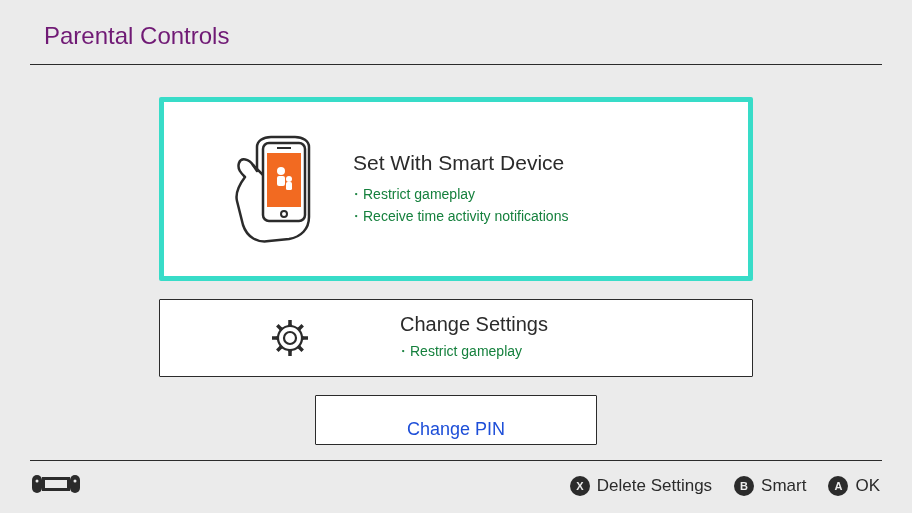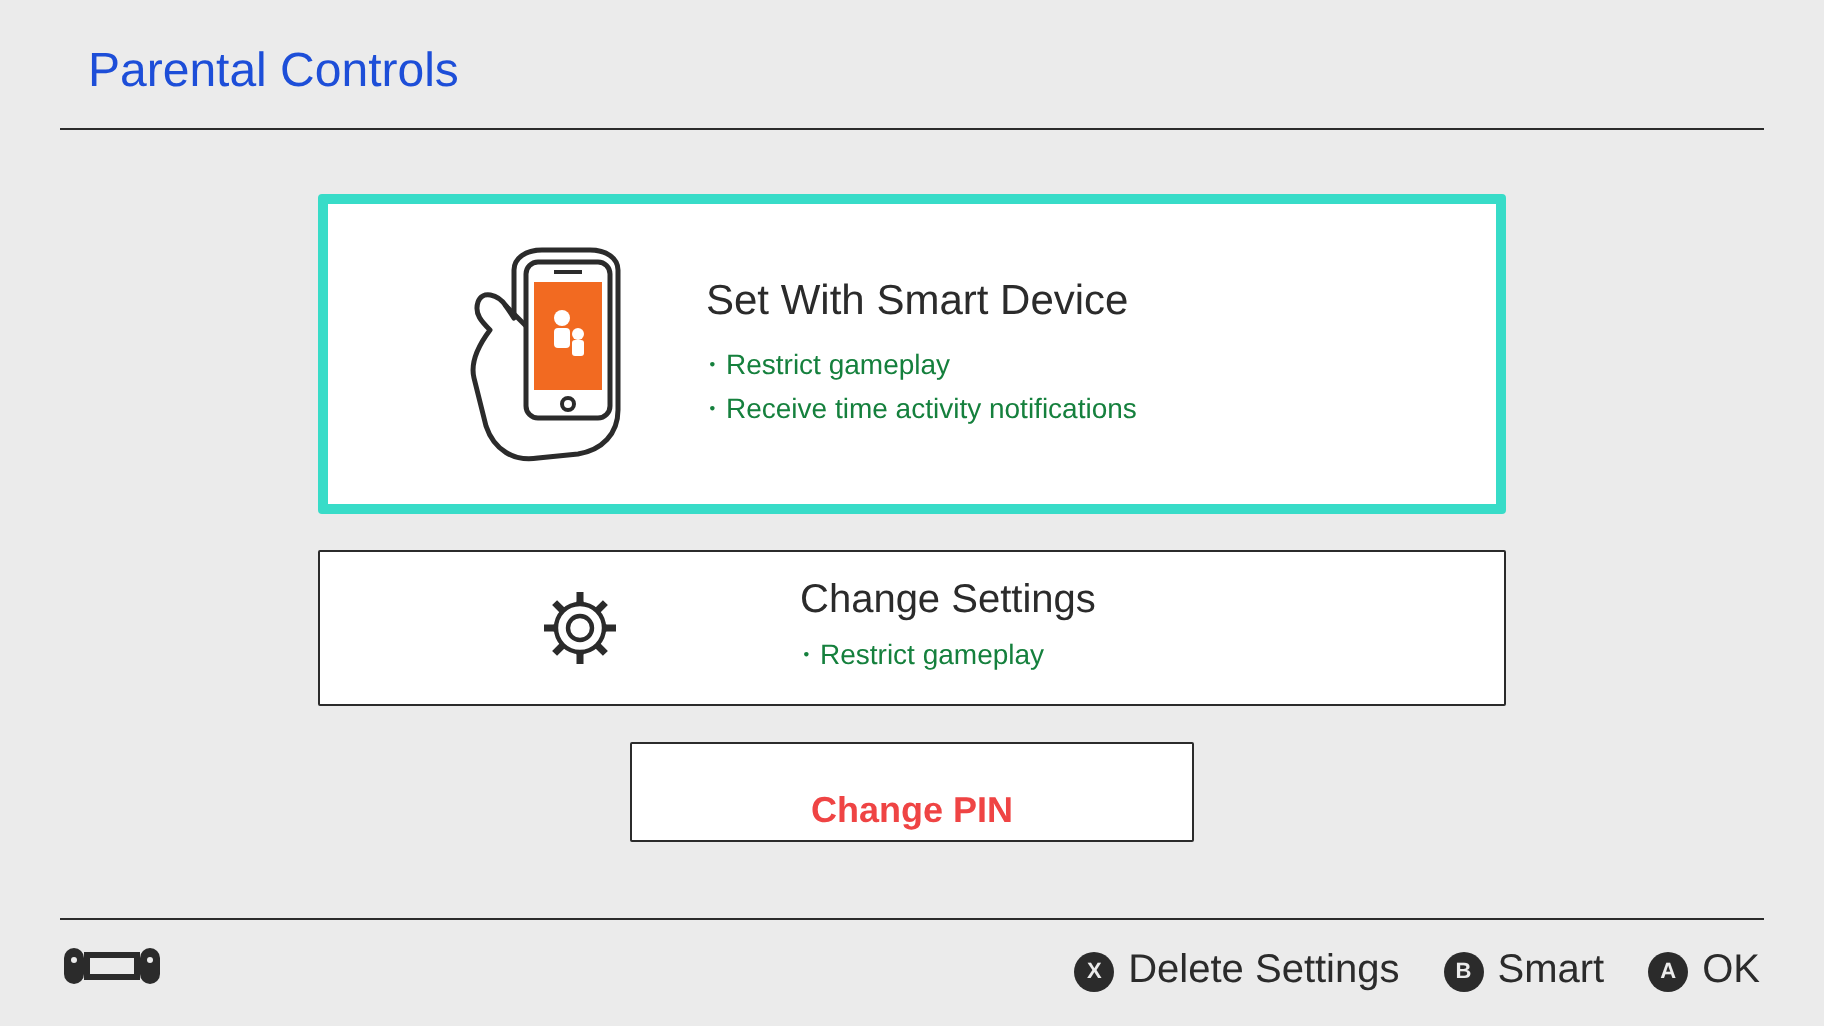--- a/index.html
+++ b/index.html
@@ -14,21 +14,21 @@
       font-family: -apple-system, BlinkMacSystemFont, "Segoe UI", Arial, sans-serif;
       position: relative;
       overflow: hidden;
     }
     .header {
       padding: 22px 0 14px 44px;
     }
     .header-title {
       font-size: 24px;
       font-weight: 400;
-      color: #1d4ed8;
+      color: #701a75;
     }
     .divider {
       border: none;
       border-top: 1px solid #2b2b2b;
       margin: 0 30px;
     }
     .main {
       padding: 32px 0 0 0;
       display: flex;
       flex-direction: column;
@@ -36,21 +36,21 @@
       gap: 18px;
     }
     .card {
       background: #ffffff;
       display: flex;
       align-items: center;
       cursor: pointer;
     }
     .card-big {
       width: 594px;
-      height: 160px;
+      height: 184px;
       border: 4px solid #38dcc8;
       border-radius: 2px;
       padding: 0 40px 0 40px;
       box-shadow: inset 0 0 0 1px #38dcc8;
     }
     .card-mid {
       width: 594px;
       height: 78px;
       border: 1px solid #2b2b2b;
       border-radius: 1px;
@@ -83,22 +83,22 @@
       margin-bottom: 8px;
     }
     .card-title-mid {
       font-size: 20px;
       font-weight: 400;
       color: #2b2b2b;
       margin-bottom: 4px;
     }
     .card-title-small {
       font-size: 18px;
-      font-weight: 700;
-      color: #ef4444;
+      font-weight: 400;
+      color: #1d4ed8;
       margin-top: 18px;
     }
     .bullet-item {
       font-size: 14px;
       color: #15803d;
       line-height: 1.6;
     }
     .bullet-item::before {
       content: "・";
       margin-left: -4px;
@@ -143,21 +143,21 @@
       border-radius: 50%;
       background: #2b2b2b;
       color: #ebebeb;
       display: flex;
       align-items: center;
       justify-content: center;
       font-size: 11px;
       font-weight: 600;
     }
     .footer-label {
-      font-size: 20px;
+      font-size: 17px;
       color: #2b2b2b;
     }
     
     .phone-hand-svg {
       width: 110px;
       height: 120px;
     }
     
     .gear-svg {
       width: 40px;

